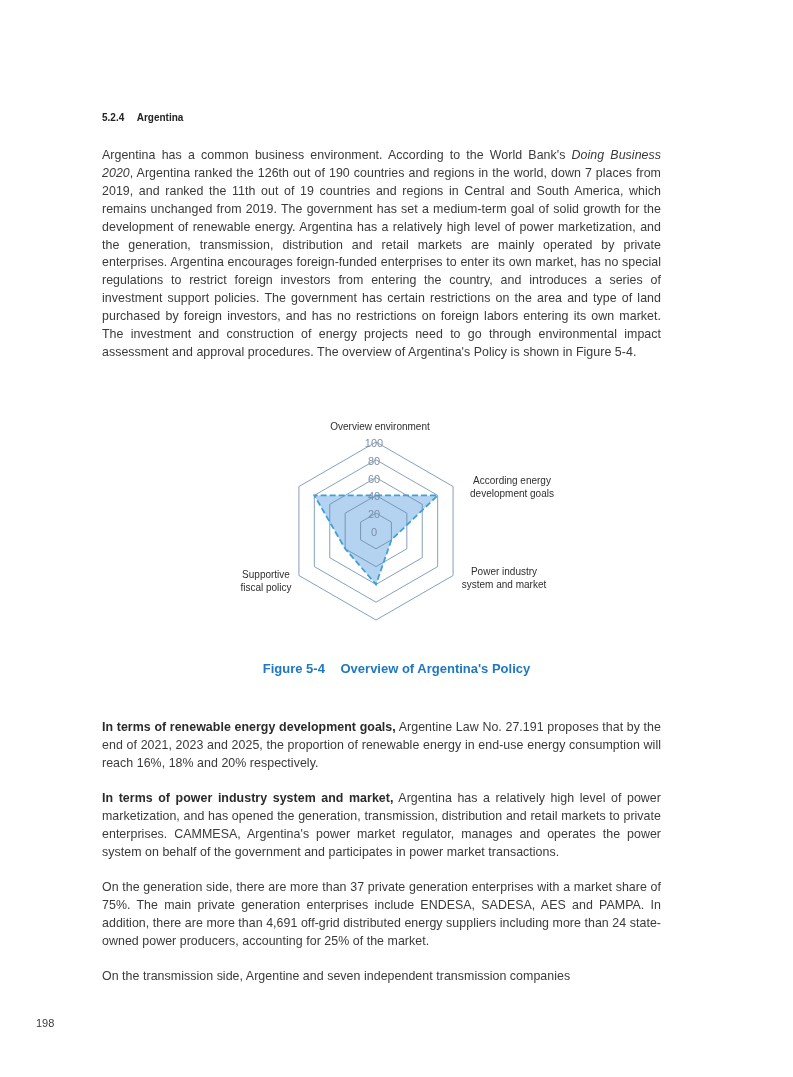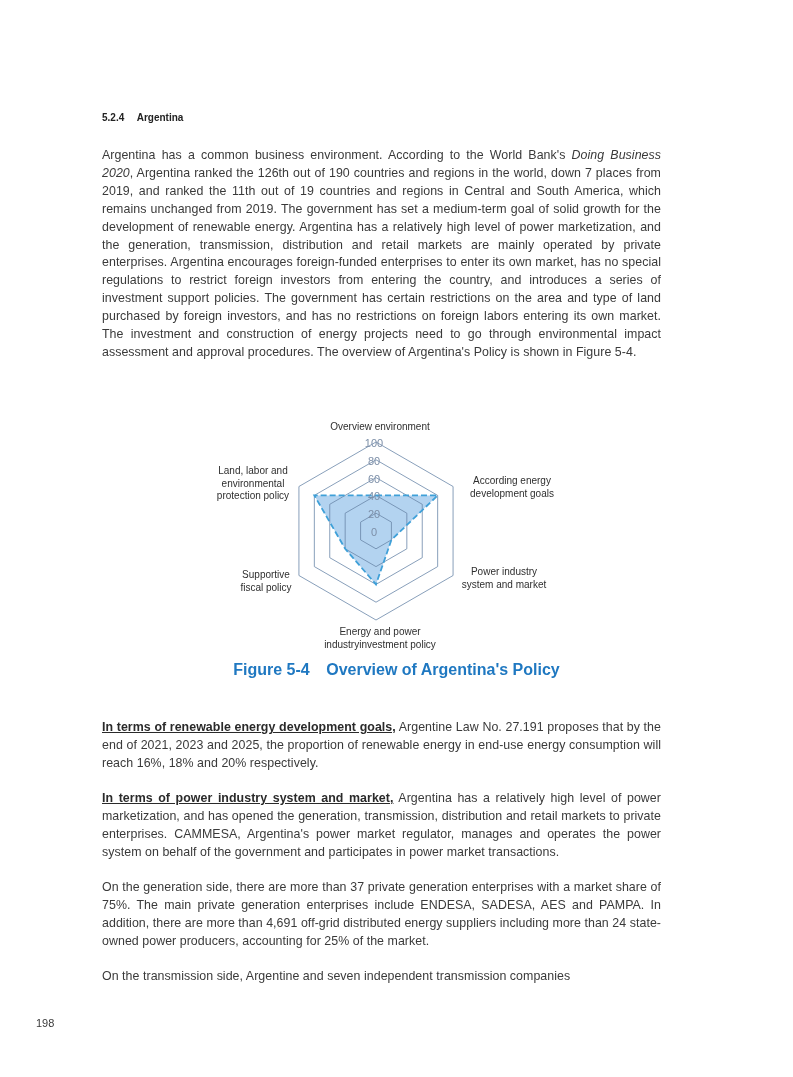--- a/index.html
+++ b/index.html
@@ -2,32 +2,32 @@
 <html><head>
   <meta charset="utf-8">
   <style>
     html, body { margin: 0; padding: 0; background: #ffffff; }
     body { width: 793px; height: 1077px; position: relative; overflow: hidden;
            font-family: "Liberation Sans", sans-serif; color: #3a3a3a; }
     .heading { position: absolute; left: 102px; top: 112px; font-size: 10px; font-weight: bold; color: #222; }
     .heading .num { margin-right: 10px; }
     .para { position: absolute; left: 102px; width: 559px; font-size: 12.4px; line-height: 17.9px;
             text-align: justify; color: #3a3a3a; letter-spacing: 0.05px; }
-    .para b { font-weight: bold; color: #2a2a2a; text-decoration: underline; }
+    .para b { font-weight: bold; color: #2a2a2a; }
     #p1 { top: 147px; }
     #p2 { top: 719px; }
     #p3 { top: 790px; }
     #p4 { top: 879px; }
     #p5 { top: 968px; }
     .chart { position: absolute; left: 200px; top: 415px; width: 360px; height: 245px; }
     .chart svg { position: absolute; left: 0; top: 0; }
     .axis-label { position: absolute; font-size: 10px; line-height: 12.5px; color: #2f2f2f; }
     .tick { font-family: "Liberation Sans", sans-serif; font-size: 11px; fill: #7d8fa8; }
     .caption { position: absolute; left: 0; width: 793px; top: 661px; text-align: center;
-               font-size: 16px; font-weight: bold; color: #1f78c1; }
+               font-size: 13px; font-weight: bold; color: #1f78c1; }
     .caption .fig { margin-right: 12px; }
     .page-number { position: absolute; left: 36px; top: 1017px; font-size: 11px; color: #3a3a3a; }
   </style>
 </head>
 <body>
 
 <div class="heading">
   <span class="num">5.2.4</span>
   <span>Argentina</span>
 </div>
@@ -55,32 +55,23 @@
     <span>Overview environment</span>
   </div>
   <div class="axis-label" style="left:262px; top:60px; width:100px; text-align:center;">
     <div>According energy</div>
     <div>development goals</div>
   </div>
   <div class="axis-label" style="left:254px; top:151px; width:100px; text-align:center;">
     <div>Power industry</div>
     <div>system and market</div>
   </div>
-  <div class="axis-label" style="left:110px; top:211px; width:140px; text-align:center;">
-    <div>Energy and power</div>
-    <div>industryinvestment policy</div>
-  </div>
   <div class="axis-label" style="left:26px; top:154px; width:80px; text-align:center;">
     <div>Supportive</div>
     <div>fiscal policy</div>
-  </div>
-  <div class="axis-label" style="left:6px; top:50px; width:94px; text-align:center;">
-    <div>Land, labor and</div>
-    <div>environmental</div>
-    <div>protection policy</div>
   </div>
 </div>
 
 <div class="caption">
   <span class="fig">Figure 5-4</span>
   <span>Overview of Argentina's Policy</span>
 </div>
 
 <div class="para" id="p2"><b>In terms of renewable energy development goals,</b><span> Argentine Law No. 27.191 proposes that by the end of 2021, 2023 and 2025, the proportion of renewable energy in end-use energy consumption will reach 16%, 18% and 20% respectively.</span></div>
 

